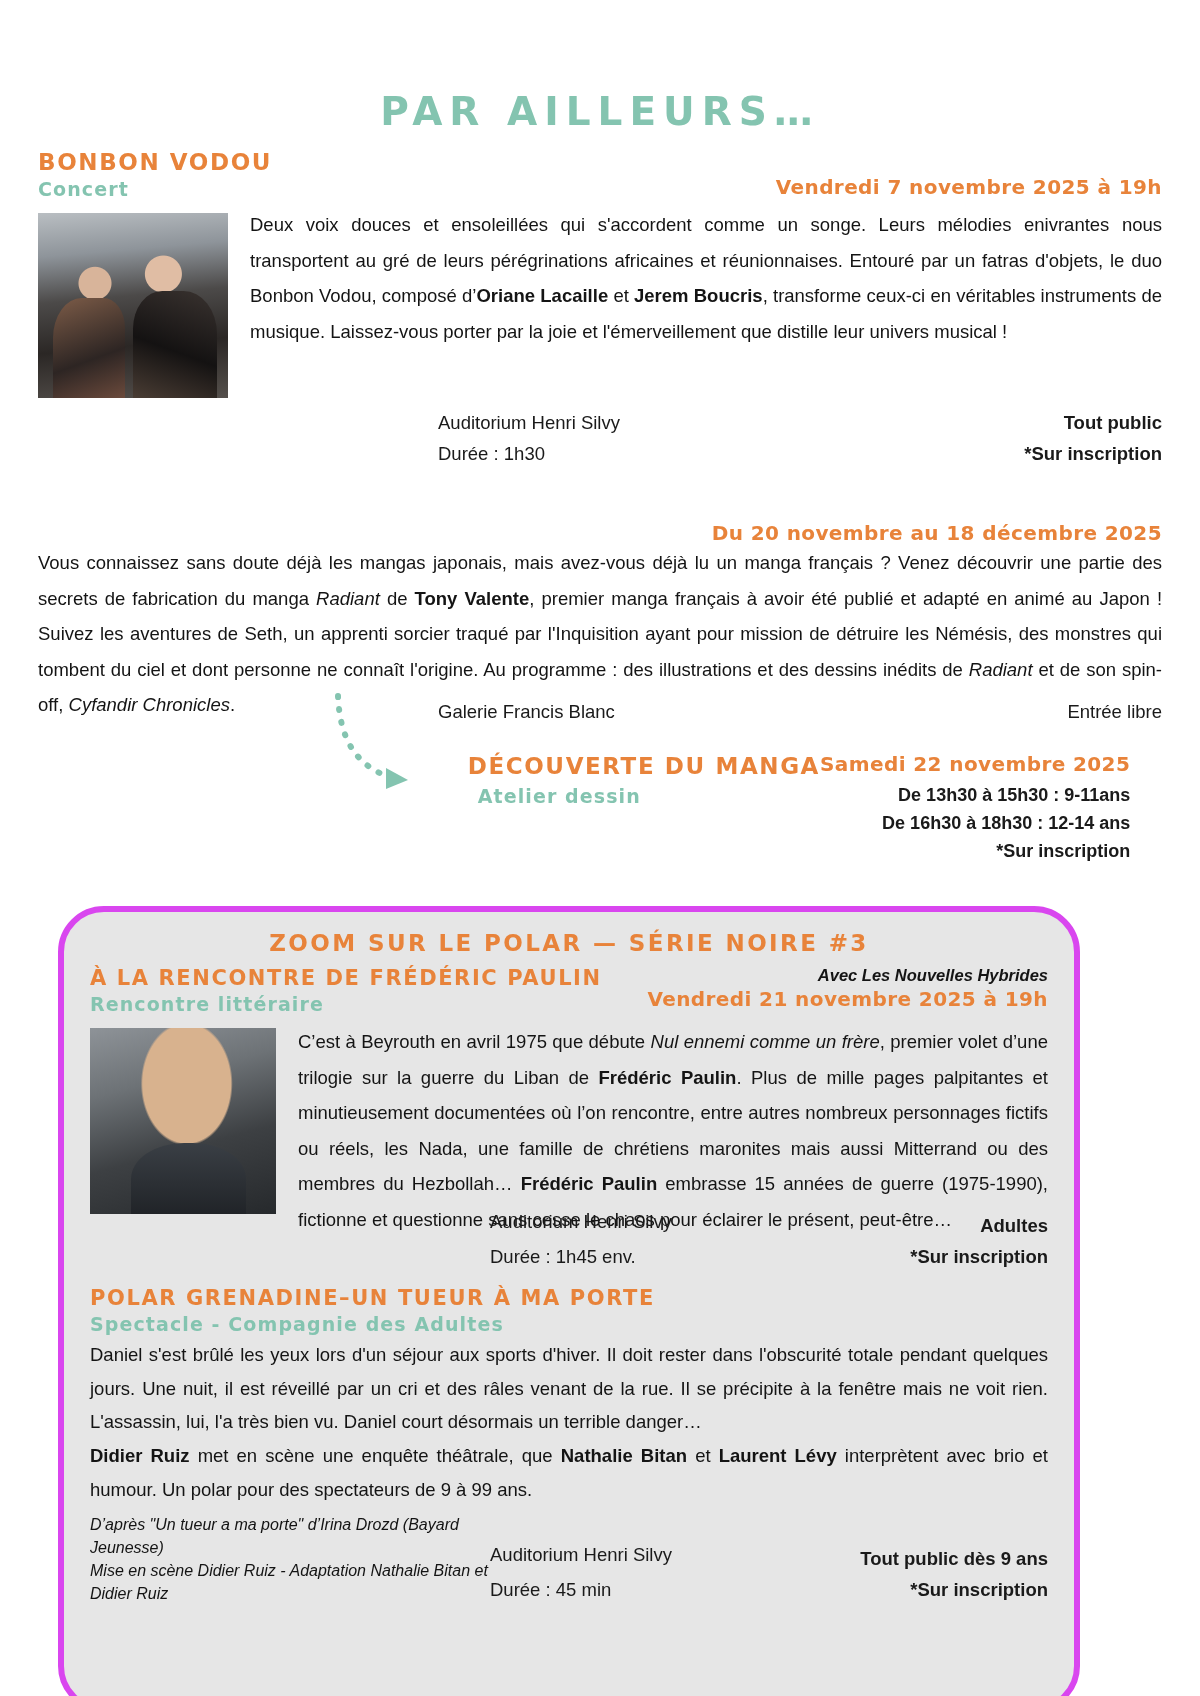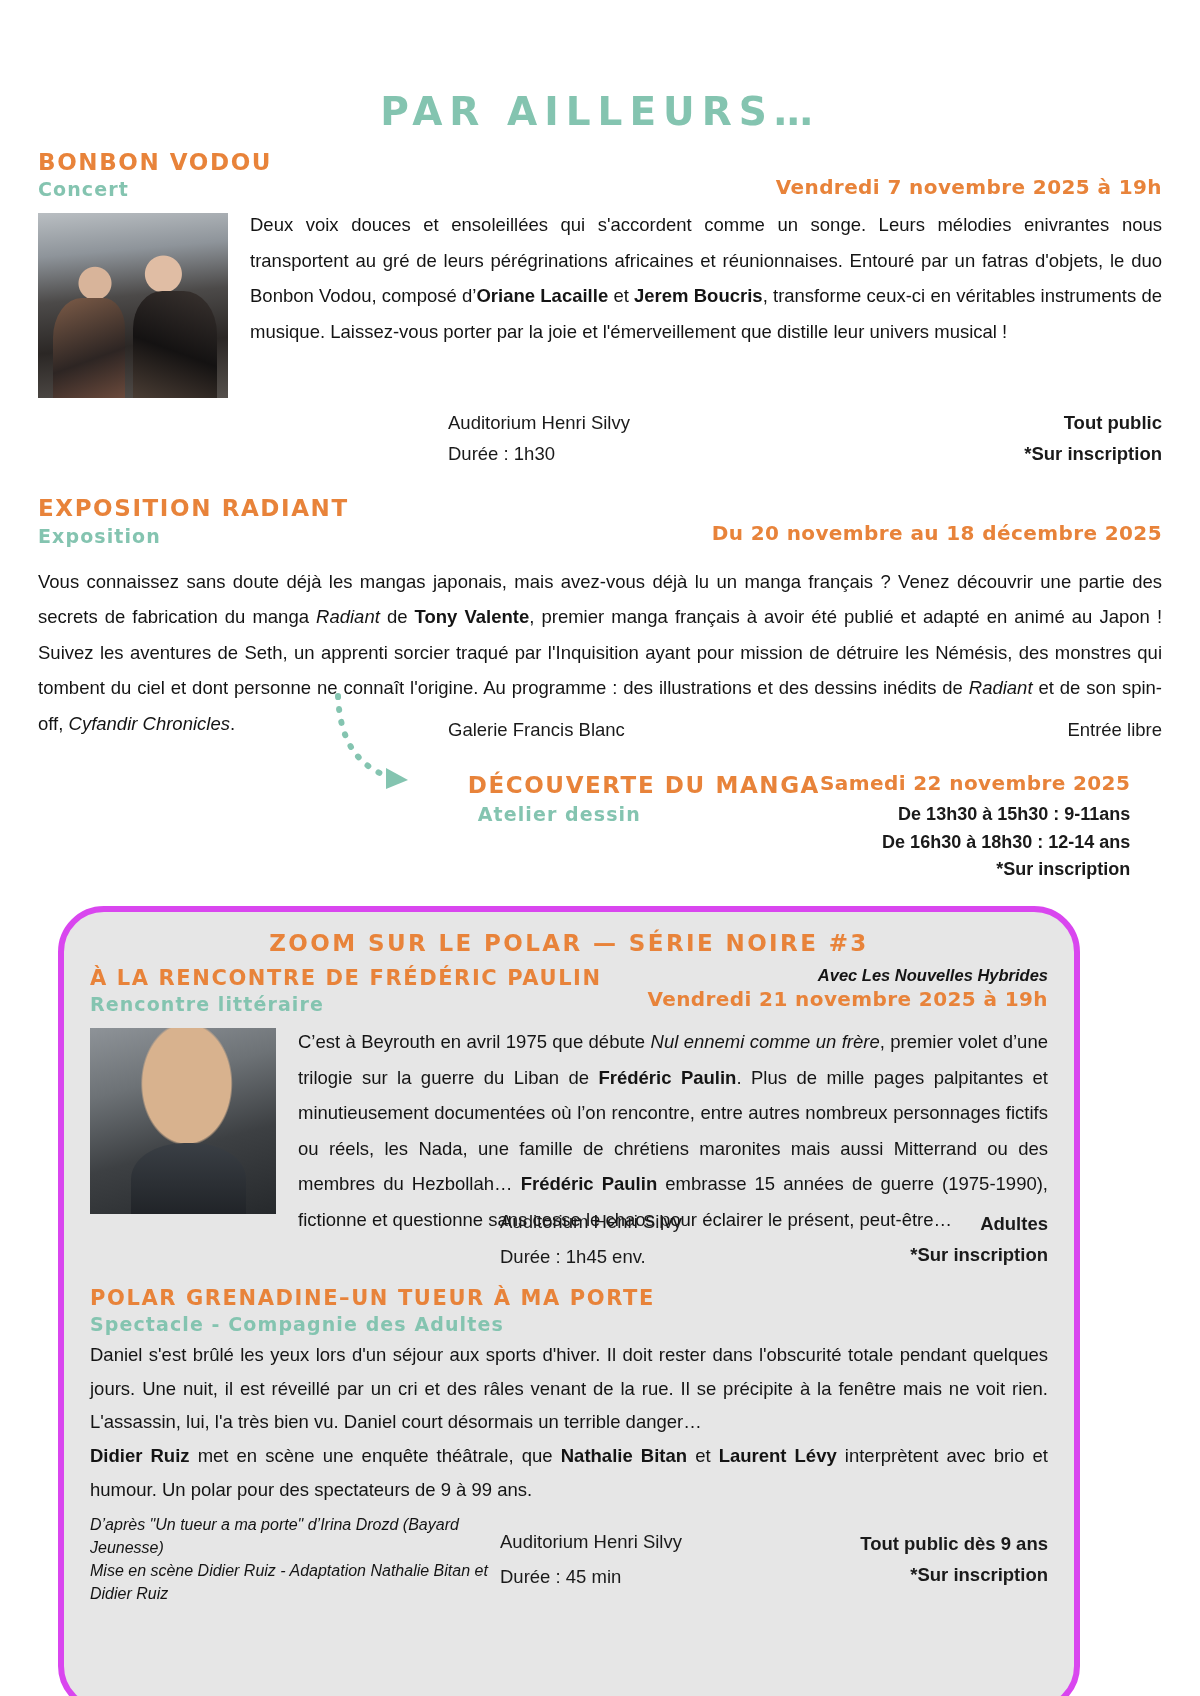--- a/index.html
+++ b/index.html
@@ -81,24 +81,23 @@
     line-height: 1.92;
     text-align: justify;
     color: #141414;
   }
   .body-txt b { font-weight: 700; }
   .body-txt i { font-style: italic; }
 
   
   .info-row {
     display: flex;
-    align-items: center;
+    align-items: flex-end;
     font-size: 18.5px;
     line-height: 1.65;
-    gap: 10px;
   }
   .info-left  { width: 400px; flex: 0 0 400px; }
   .info-mid   { flex: 1 1 auto; }
   .info-right { flex: 0 0 auto; text-align: right; font-weight: 700; white-space: nowrap; }
 
   
   .sec1-body {
     display: flex;
     align-items: flex-start;
     margin-top: 6px;
@@ -131,21 +130,21 @@
     background: linear-gradient(200deg, #3a3330, #141212 55%, #4a3d34);
     border-radius: 35% 40% 0 0;
   }
   .sec1-text {
     flex: 1 1 auto;
     padding-left: 22px;
   }
 
   
   .sec2 { margin-top: 26px; }
-  .sec2 .body-txt { margin-top: 16px; }
+  .sec2 .body-txt { margin-top: 0; }
 
   .arrow-wrap {
     position: absolute;
     left: 330px;
     top: 648px;
     width: 120px;
     height: 110px;
     pointer-events: none;
   }
 
@@ -265,24 +264,20 @@
       </div>
       <div class="info-right">
         <div>Tout public</div>
         <div>*Sur inscription</div>
       </div>
     </div>
   </div>
 
   <div class="sec2">
     <div class="head-row">
-      <div class="head-left">
-        <div class="ev-title">EXPOSITION RADIANT</div>
-        <div class="ev-sub" style="margin-top:4px;">Exposition</div>
-      </div>
       <div class="head-right">
         <div class="ev-date" style="margin-top:27px;">Du 20 novembre au 18 décembre 2025</div>
       </div>
     </div>
 
     <div class="body-txt"><span>Vous connaissez sans doute déjà les mangas japonais, mais avez-vous déjà lu un manga français ? Venez découvrir une partie des secrets de fabrication du manga </span><i>Radiant</i><span> de </span><b>Tony Valente</b><span>, premier manga français à avoir été publié et adapté en animé au Japon ! Suivez les aventures de Seth, un apprenti sorcier traqué par l'Inquisition ayant pour mission de détruire les Némésis, des monstres qui tombent du ciel et dont personne ne connaît l'origine. Au programme : des illustrations et des dessins inédits de </span><i>Radiant</i><span> et de son spin-off, </span><i>Cyfandir Chronicles</i><span>.</span></div>
 
     <div class="info-row" style="margin-top:-26px;">
       <div class="info-left"></div>
       <div class="info-mid">Galerie Francis Blanc</div>

